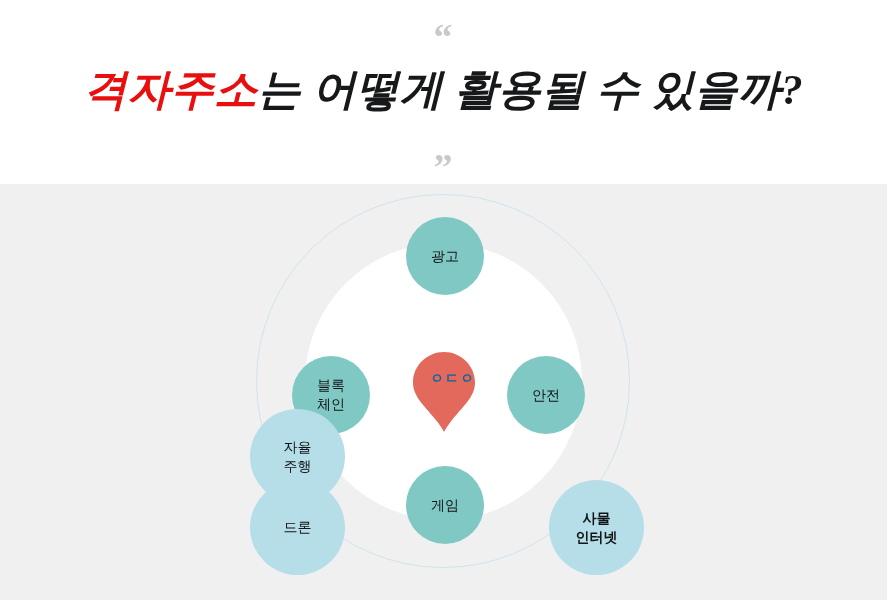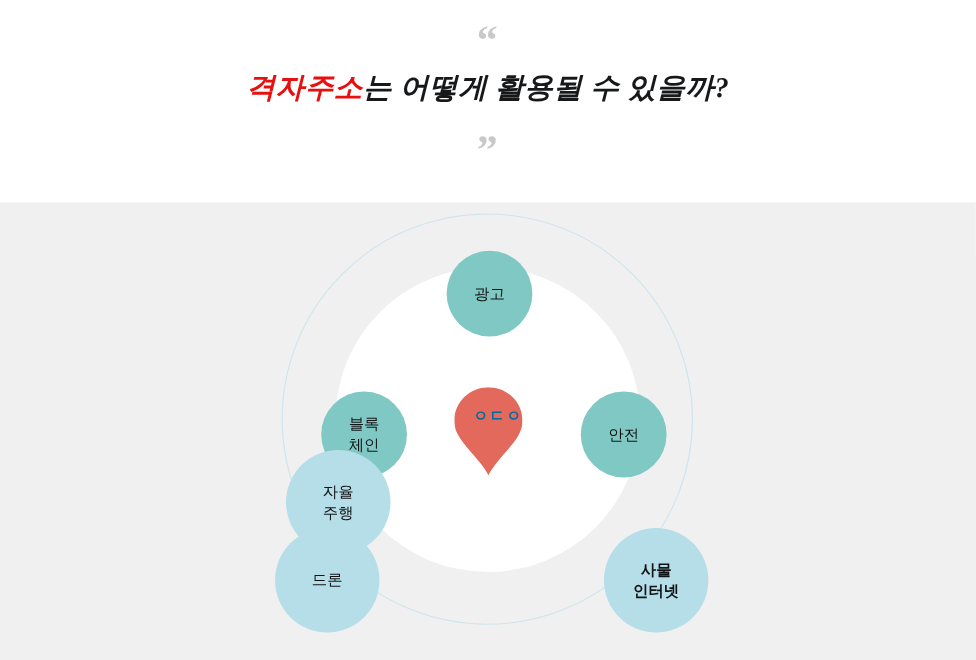--- a/index.html
+++ b/index.html
@@ -35,21 +35,21 @@
     color: #c9c9c9;
     line-height: 1;
     letter-spacing: 1px;
     user-select: none;
   }
   #quote-open { margin-top: 18px; }
   #quote-close { margin-top: 6px; }
 
   #page-title {
     margin-top: 10px;
-    font-size: 26px;
+    font-size: 43px;
     font-weight: 700;
     font-style: italic;
     color: #16181a;
     white-space: nowrap;
     letter-spacing: 0.5px;
     line-height: 1.1;
     font-family: "Liberation Serif", "DejaVu Serif", serif;
   }
   #page-title .accent { color: #e8100f; }
 
@@ -101,27 +101,27 @@
     line-height: 1.35;
     box-sizing: border-box;
     font-family: "Liberation Sans", "DejaVu Sans", sans-serif;
   }
   .node .node-label { white-space: pre-line; }
 
   .node.teal  { background: #7fc8c4; }
   .node.blue  { background: #b5dee8; }
 
   
-  #node-ad      { left: 406px; top: 44px;  width: 78px; height: 78px; }
+  #node-ad      { left: 406px; top: 33px;  width: 78px; height: 78px; }
   #node-block   { left: 292px; top: 172px; width: 78px; height: 78px; }
-  #node-safety  { left: 528px; top: 172px; width: 78px; height: 78px; }
+  #node-safety  { left: 507px; top: 172px; width: 78px; height: 78px; }
   #node-game    { left: 406px; top: 282px; width: 78px; height: 78px; }
 
   
-  #node-autodrive { left: 260px; top: 225px; width: 95px; height: 95px; }
+  #node-autodrive { left: 250px; top: 225px; width: 95px; height: 95px; }
   #node-ai        { left: 549px; top: 225px; width: 95px; height: 95px; }
   #node-drone     { left: 250px; top: 296px; width: 95px; height: 95px; text-align: center; }
   #node-iot       { left: 549px; top: 296px; width: 95px; height: 95px; font-weight: bold; }
 
   
   #center-pin {
     position: absolute;
     left: 413px;
     top: 168px;
     width: 62px;
@@ -165,20 +165,23 @@
 
   <div id="node-block" class="node teal">
     <span class="node-label">블록
 체인</span>
   </div>
 
   <div id="node-safety" class="node teal">
     <span class="node-label">안전</span>
   </div>
 
+  <div id="node-game" class="node teal">
+    <span class="node-label">게임</span>
+  </div>
 
   <div id="node-autodrive" class="node blue">
     <span class="node-label">자율
 주행</span>
   </div>
 
 
   <div id="node-drone" class="node blue">
     <span class="node-label">드론</span>
   </div>

